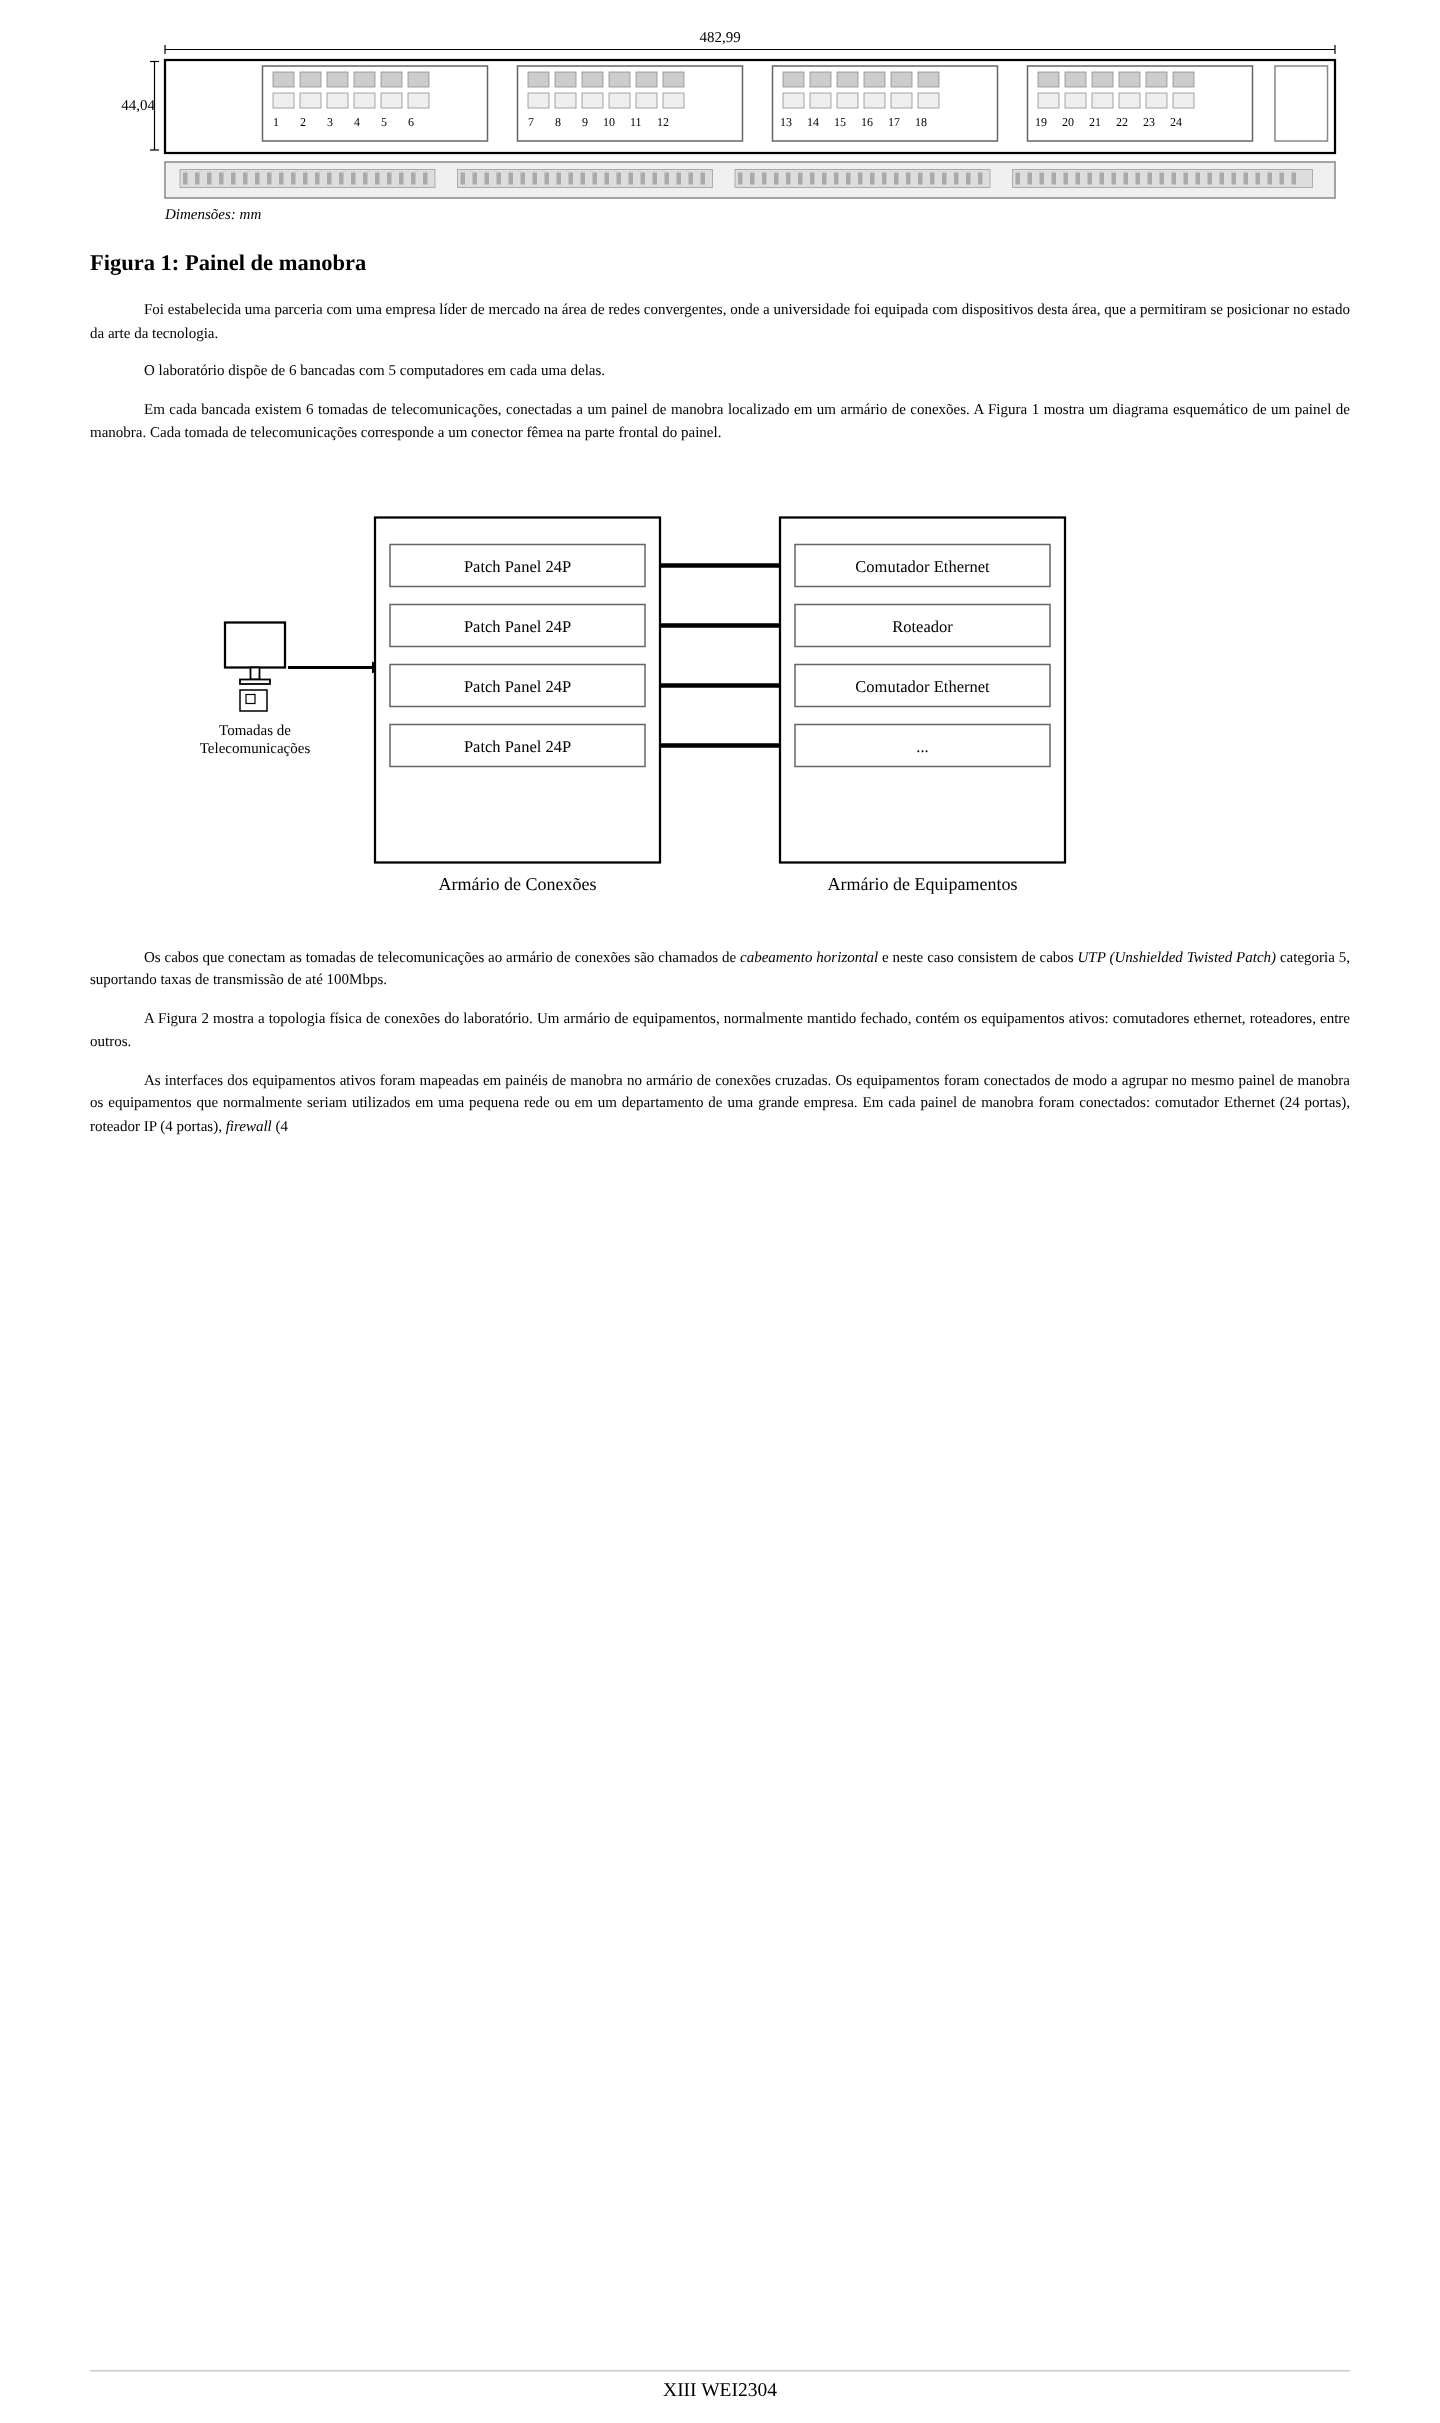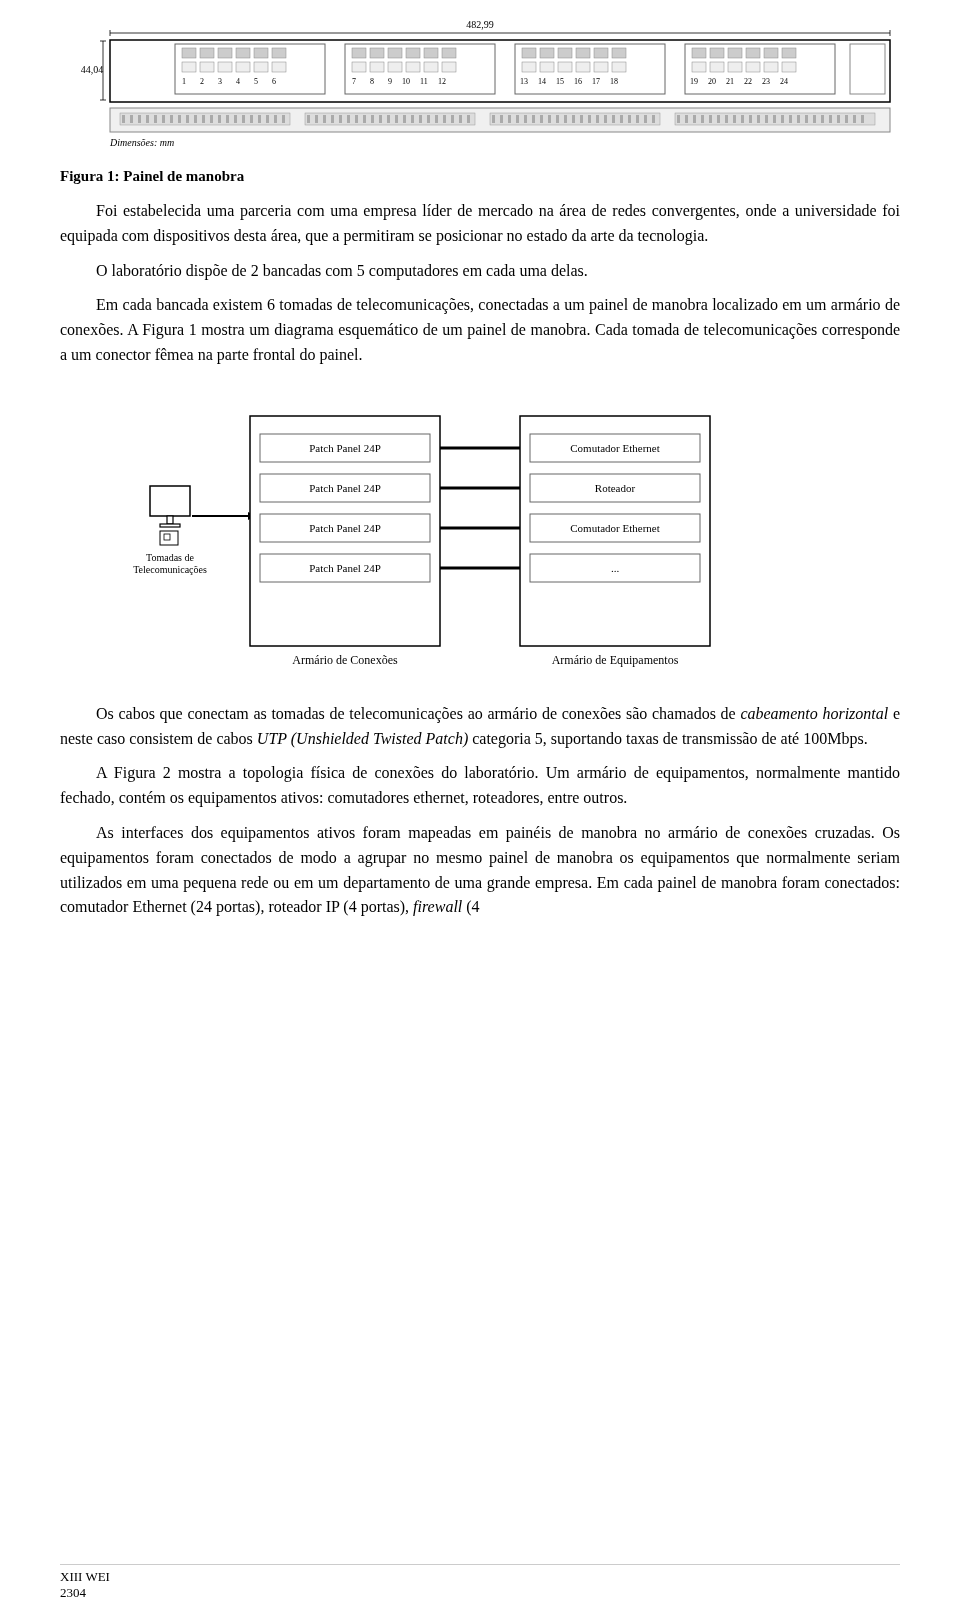--- a/index.html
+++ b/index.html
@@ -30,21 +30,21 @@
     
     .fig-caption {
       text-align: left;
       font-weight: bold;
       font-size: 15px;
       margin: 10px 0 14px 0;
     }
 
     
     .body-text {
-      font-size: 16px;
+      font-size: 10px;
       line-height: 1.55;
       text-align: justify;
       margin-bottom: 0;
     }
     .body-text p {
       margin-bottom: 10px;
       text-align: justify;
     }
     .body-text p.indent {
       text-indent: 36px;
@@ -60,21 +60,21 @@
       margin: 18px 0 6px 0;
     }
 
     
     .page-footer {
       position: absolute;
       bottom: 14px;
       left: 60px;
       right: 60px;
       display: flex;
-      flex-direction: column;
+      flex-direction: row;
       justify-content: center;
       font-size: 13px;
       border-top: 1px solid #ccc;
       padding-top: 4px;
     }
 
     
     .fig1-svg {
       width: 100%;
       display: block;
@@ -306,21 +306,21 @@
       <rect x="801" y="97" width="3" height="8" fill="#aaa" stroke="none"></rect>
 
       <text x="50" y="128" font-size="10" font-family="Times New Roman" font-style="italic">Dimensões: mm</text>
     </svg>
   </div>
 
   <p class="fig-caption">Figura 1: Painel de manobra</p>
 
   <div class="body-text">
     <p class="indent">Foi estabelecida uma parceria com uma empresa líder de mercado na área de redes convergentes, onde a universidade foi equipada com dispositivos desta área, que a permitiram se posicionar no estado da arte da tecnologia.</p>
-    <p class="indent">O laboratório dispõe de 2 bancadas com 5 computadores em cada uma delas.</p>
+    <p class="indent">O laboratório dispõe de 6 bancadas com 5 computadores em cada uma delas.</p>
     <p class="indent">Em cada bancada existem 6 tomadas de telecomunicações, conectadas a um painel de manobra localizado em um armário de conexões. A Figura 1 mostra um diagrama esquemático de um painel de manobra. Cada tomada de telecomunicações corresponde a um conector fêmea na parte frontal do painel.</p>
   </div>
 
   <div class="fig2-wrapper">
     <svg class="fig2-svg" width="720" height="310" viewBox="0 0 720 310" xmlns="http://www.w3.org/2000/svg">
 
       <rect x="30" y="100" width="40" height="30" fill="white" stroke="#000" stroke-width="1.5"></rect>
 
       <rect x="47" y="130" width="6" height="8" fill="white" stroke="#000" stroke-width="1.2"></rect>
 

